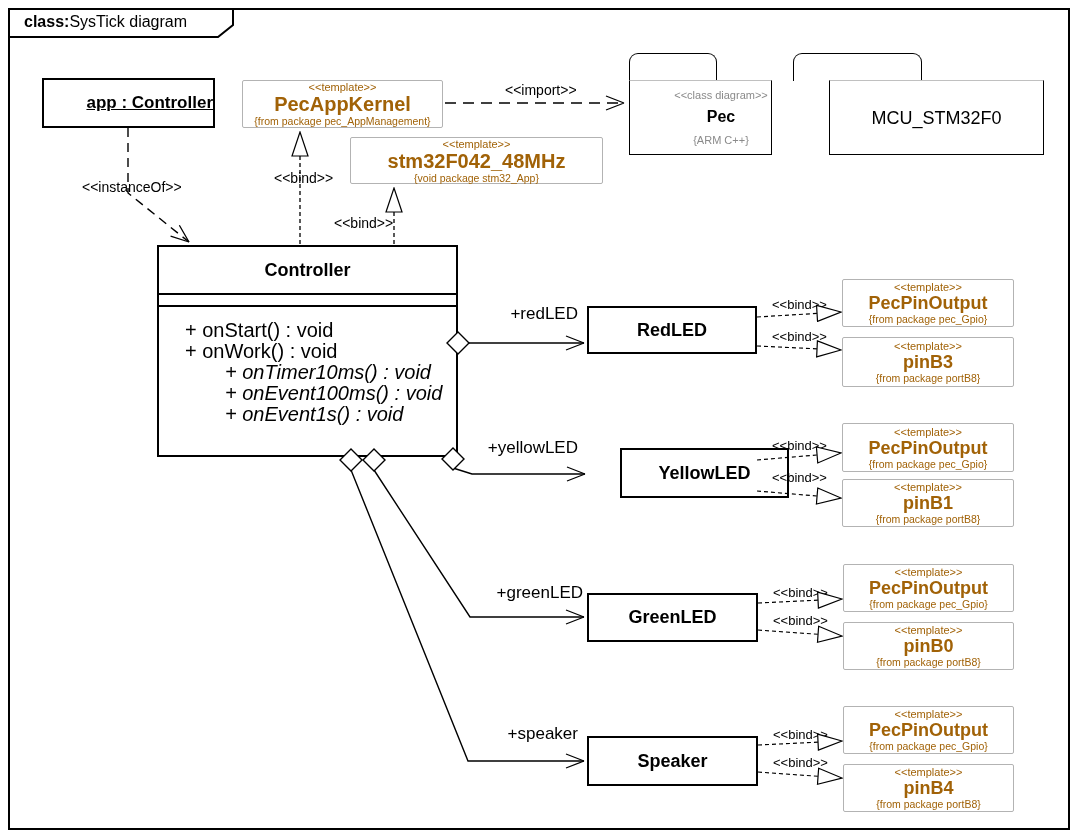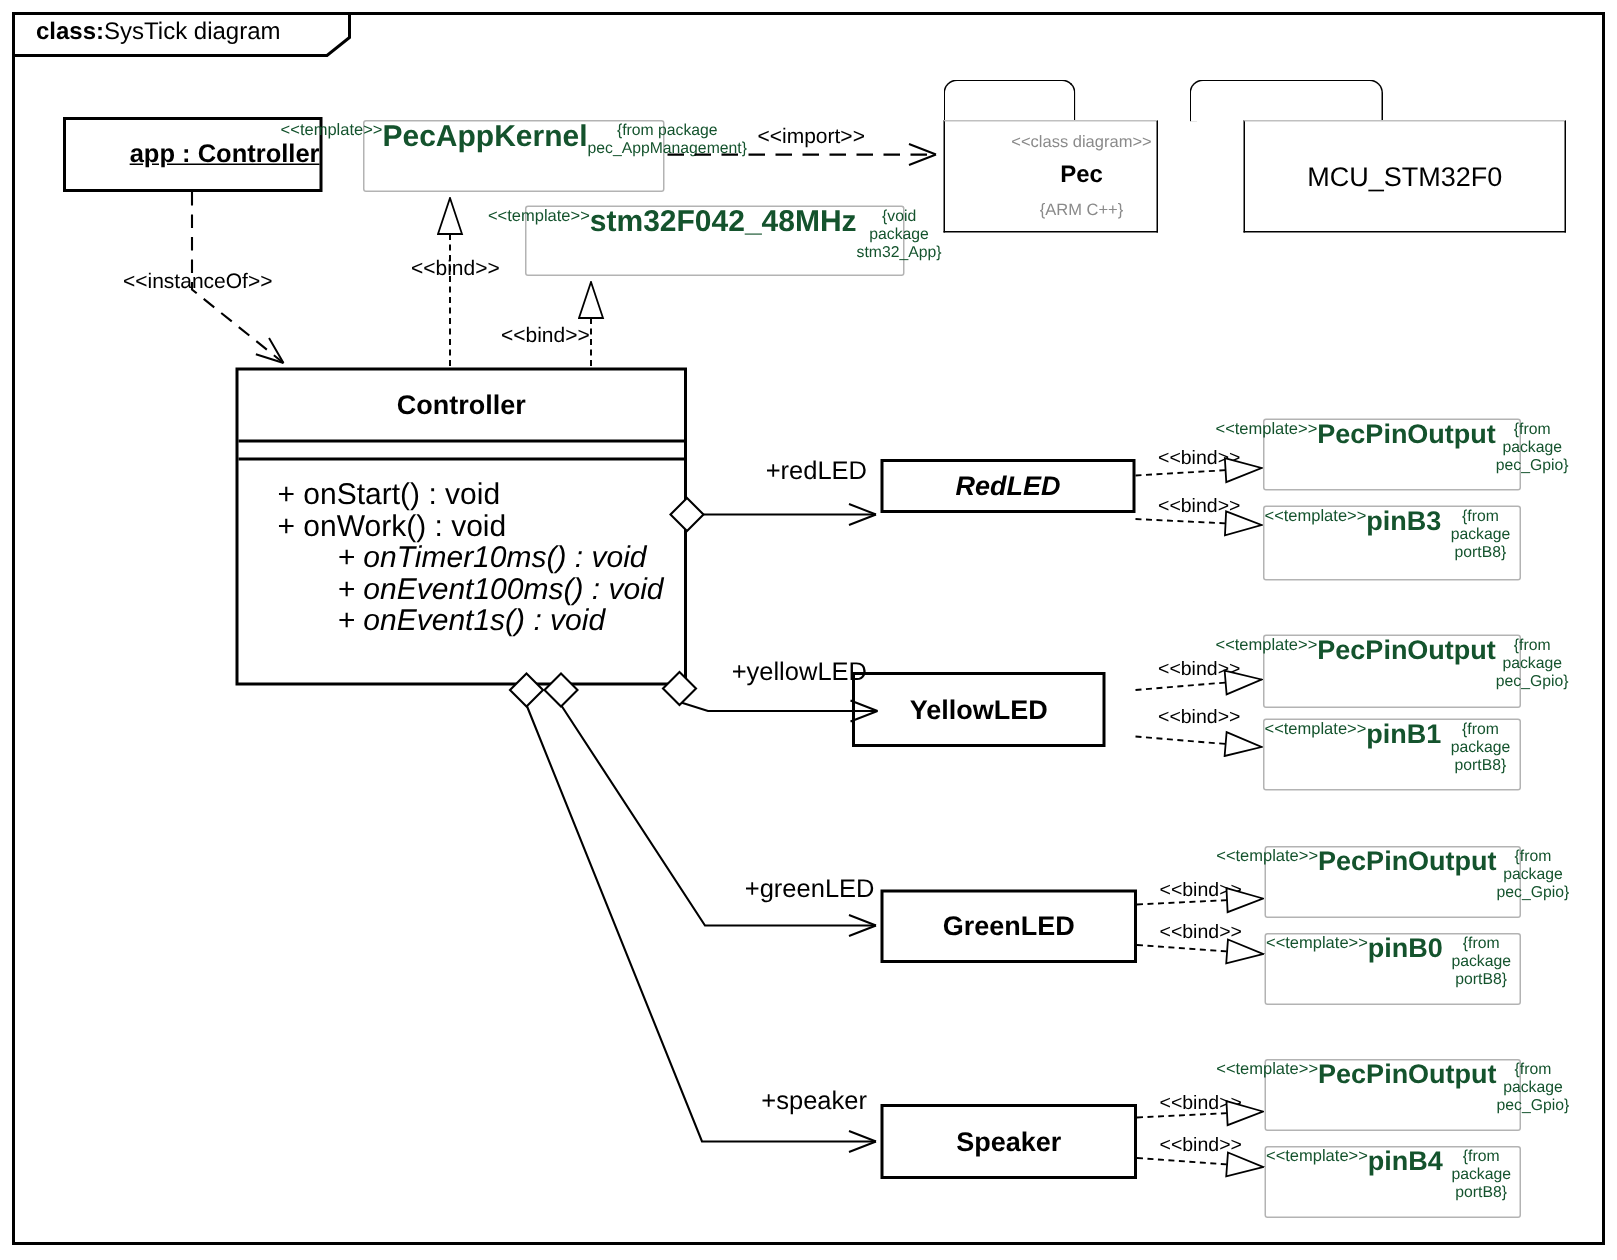--- a/index.html
+++ b/index.html
@@ -8,22 +8,22 @@
   .abs{position:absolute;box-sizing:border-box;}
   
   .frame{left:8px;top:8px;width:1062px;height:822px;border:2px solid #000;background:#fff;}
   .tab-title{left:24px;top:13px;font-size:16px;white-space:nowrap;z-index:6;}
   .tab-title b{font-weight:bold;}
   
   .obj-box{border:2px solid #000;background:#fff;display:flex;align-items:center;justify-content:flex-end;z-index:2;}
   .obj-label{font-size:17px;font-weight:bold;text-decoration:underline;}
   .comp-box{border:2px solid #000;background:#fff;display:flex;align-items:center;justify-content:center;
             font-size:18px;font-weight:bold;z-index:2;}
-  .tmpl-box{border:1px solid #b3b3b3;border-radius:2px;background:#fff;color:#14532d;text-align:center;
-            display:flex;flex-direction:row;justify-content:center;z-index:2;}
+  .tmpl-box{border:1px solid #b3b3b3;border-radius:2px;background:#fff;color:#a16207;text-align:center;
+            display:flex;flex-direction:column;justify-content:center;z-index:2;}
   .tmpl-stereo{font-size:11px;line-height:13px;}
   .tmpl-name{font-size:18px;font-weight:bold;line-height:19px;}
   .tmpl-name.big{font-size:20px;line-height:21px;}
   .tmpl-from{font-size:10.5px;line-height:12px;}
   
   .pkg-tab{border:1px solid #000;border-bottom:none;border-radius:9px 9px 0 0;background:#fff;z-index:2;}
   .pkg-body{border:1px solid #000;border-top:1px solid #c0c0c0;background:#fff;text-align:center;
             display:flex;flex-direction:column;justify-content:center;z-index:3;}
   .pkg-stereo{font-size:11px;color:#8a8a8a;line-height:13px;margin-bottom:6px;}
   .pkg-name{font-size:16px;font-weight:bold;color:#000;line-height:18px;}
@@ -94,36 +94,36 @@
       <div class="op italic">+ onEvent1s() : void</div>
     </div>
   </div>
 
   <div class="abs rel-lbl" style="left:80px;top:179px;">&lt;&lt;instanceOf&gt;&gt;</div>
   <div class="abs rel-lbl" style="left:503px;top:82px;">&lt;&lt;import&gt;&gt;</div>
   <div class="abs rel-lbl" style="left:272px;top:170px;">&lt;&lt;bind&gt;&gt;</div>
   <div class="abs rel-lbl" style="left:332px;top:215px;">&lt;&lt;bind&gt;&gt;</div>
 
   <div class="abs role-lbl" style="left:455px;top:304px;width:123px;">+redLED</div>
-  <div class="abs comp-box" style="left:587px;top:306px;width:170px;height:36px;font-style:italic;">RedLED</div>
+  <div class="abs comp-box" style="left:587px;top:306px;width:170px;height:48px;">RedLED</div>
   <div class="abs bind-lbl" style="left:772px;top:297px;">&lt;&lt;bind&gt;&gt;</div>
   <div class="abs bind-lbl" style="left:772px;top:329px;">&lt;&lt;bind&gt;&gt;</div>
   <div class="abs tmpl-box" style="left:842px;top:279px;width:172px;height:48px;">
     <div class="tmpl-stereo">&lt;&lt;template&gt;&gt;</div>
     <div class="tmpl-name">PecPinOutput</div>
     <div class="tmpl-from">{from package pec_Gpio}</div>
   </div>
   <div class="abs tmpl-box" style="left:842px;top:337px;width:172px;height:50px;">
     <div class="tmpl-stereo">&lt;&lt;template&gt;&gt;</div>
     <div class="tmpl-name">pinB3</div>
     <div class="tmpl-from">{from package portB8}</div>
   </div>
 
   <div class="abs role-lbl" style="left:455px;top:438px;width:123px;">+yellowLED</div>
-  <div class="abs comp-box" style="left:568px;top:448px;width:169px;height:50px;">YellowLED</div>
+  <div class="abs comp-box" style="left:620px;top:448px;width:169px;height:50px;">YellowLED</div>
   <div class="abs bind-lbl" style="left:772px;top:438px;">&lt;&lt;bind&gt;&gt;</div>
   <div class="abs bind-lbl" style="left:772px;top:470px;">&lt;&lt;bind&gt;&gt;</div>
   <div class="abs tmpl-box" style="left:842px;top:423px;width:172px;height:49px;">
     <div class="tmpl-stereo">&lt;&lt;template&gt;&gt;</div>
     <div class="tmpl-name">PecPinOutput</div>
     <div class="tmpl-from">{from package pec_Gpio}</div>
   </div>
   <div class="abs tmpl-box" style="left:842px;top:479px;width:172px;height:48px;">
     <div class="tmpl-stereo">&lt;&lt;template&gt;&gt;</div>
     <div class="tmpl-name">pinB1</div>

